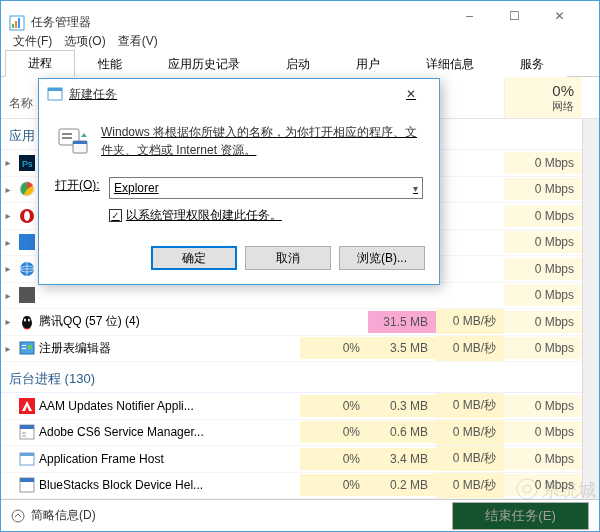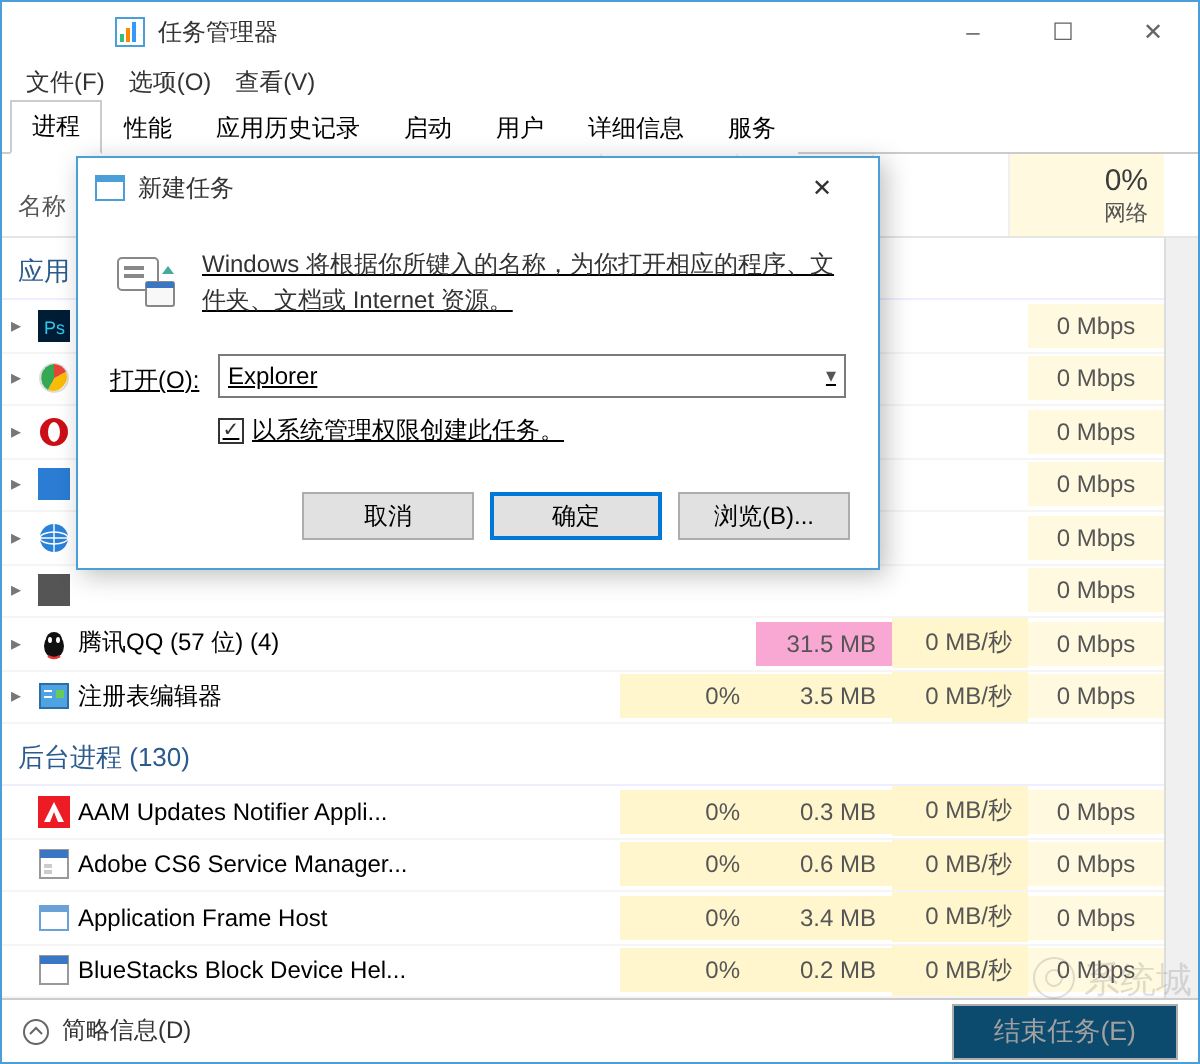--- a/index.html
+++ b/index.html
@@ -6,65 +6,65 @@
 body {
   font-family: "Microsoft YaHei", "Segoe UI", Tahoma, sans-serif;
   font-size: 12px;
   background: #fff;
   width: 600px;
   height: 532px;
   position: relative;
   overflow: hidden;
 }
 .window { width: 600px; height: 532px; border: 1px solid #4a9fd8; display: flex; flex-direction: column; background: #fff; }
-.titlebar { height: 30px; display: flex; align-items: center; padding: 0 0 0 8px; margin-left: 48px; }
+.titlebar { height: 30px; display: flex; align-items: flex-end; padding: 0 17px 0 8px; }
 .titlebar .appicon { width: 16px; height: 16px; margin-right: 6px; }
 .titlebar .title { flex: 1; color: #333; }
 .winbtns { display: flex; }
 .winbtn { width: 45px; height: 30px; display: flex; align-items: center; justify-content: center; color: #666; }
 .menubar { height: 20px; padding: 0 8px; display: flex; gap: 4px; align-items: center; color: #333; }
 .menubar span { padding: 2px 4px; }
 .tabs { display: flex; border-bottom: 1px solid #ccc; padding-left: 4px; height: 26px; align-items: flex-end; }
-.tab { padding: 4px 10px; border: 1px solid transparent; border-bottom: none; position: relative; top: 1px; background: #fff; }
+.tab { padding: 4px 22px; border: 1px solid transparent; border-bottom: none; position: relative; top: 1px; background: #fff; }
 .tab.active { border-color: #ccc; background: #fff; border-bottom: 1px solid #fff; }
 .content { flex: 1; display: flex; flex-direction: column; overflow: hidden; position: relative; }
 .header-row { display: flex; border-bottom: 1px solid #e5e5e5; height: 42px; align-items: stretch; }
 .col-name { flex: 1; padding: 6px 8px; display: flex; align-items: flex-end; color: #555; }
 .col { width: 68px; text-align: right; padding: 4px 8px; display: flex; flex-direction: column; justify-content: center; color: #555; border-left: 1px solid #f0f0f0; }
 .col .pct { font-size: 15px; color: #3b3b3b; }
 .col .lbl { font-size: 11px; }
 .col.net { width: 78px; background: #fff9e0; }
 .col-cpu, .col-mem, .col-disk, .col-net-cell { width: 68px; text-align: right; padding: 4px 8px; color: #555; }
-.col-net-cell { width: 68px; background: #fff9e0; text-align: center; }
+.col-net-cell { width: 78px; background: #fff9e0; }
 .section-head { padding: 8px 8px 4px; font-size: 13px; color: #2b5b8c; border-bottom: 1px solid #eef; }
 .row { display: flex; align-items: center; height: 28px; border-bottom: 1px solid #f5f5f5; }
 .row .exp { width: 14px; text-align: center; color: #777; font-size: 10px; }
 .row .ricon { width: 16px; height: 16px; margin: 0 4px; flex-shrink: 0; }
 .row .rname { flex: 1; overflow: hidden; text-overflow: ellipsis; white-space: nowrap; padding-right: 4px; }
 .cell-heat { background: #fff6cd; }
 .cell-heat2 { background: #f9a8d4; }
 .statusbar { height: 32px; border-top: 1px solid #ccc; display: flex; align-items: center; padding: 0 10px; justify-content: space-between; }
 .fewer { display: flex; align-items: center; gap: 6px; color: #333; cursor: default; }
-.endbtn { border: 1px solid #adadad; background: #0c4a6e; padding: 4px 20px; color: #888; }
+.endbtn { border: 1px solid #adadad; background: #14532d; padding: 4px 32px; color: #888; }
 .endbtn:disabled { color: #a0a0a0; }
 .dialog {
   position: absolute; left: 38px; top: 78px; width: 402px;
   border: 1px solid #4a9fd8; background: #fff;
   box-shadow: 3px 3px 12px rgba(0,0,0,.25);
   display: flex; flex-direction: column;
 }
-.dialog .dtitle { height: 30px; display: flex; align-items: center; padding: 0 8px; }
+.dialog .dtitle { height: 30px; display: flex; align-items: center; padding: 0 8px; text-decoration: underline; }
 .dialog .dtitle .dicon { width: 16px; height: 16px; margin-right: 6px; }
 .dialog .dtitle .dtxt { flex: 1; color: #333; }
 .dialog .dclose { width: 40px; height: 30px; display: flex; align-items: center; justify-content: center; color: #333; }
 .dialog .dbody { padding: 14px 16px 4px; text-decoration: underline; }
 .dialog .drow1 { display: flex; }
 .dialog .runicon { width: 36px; height: 36px; margin-right: 10px; flex-shrink: 0; }
 .dialog .desc { line-height: 1.5; color: #333; }
-.dialog .drow2 { display: flex; align-items: flex-end; margin-top: 18px; }
+.dialog .drow2 { display: flex; align-items: flex-start; margin-top: 18px; }
 .dialog .drow2 label { width: 54px; }
 .dialog .combo { flex: 1; display: flex; border: 1px solid #7a7a7a; height: 22px; align-items: center; padding: 0 4px; background: #fff; }
 .dialog .combo input { border: none; outline: none; flex: 1; font-size: 12px; font-family: inherit; }
 .dialog .combo .caret { font-size: 10px; color: #555; }
 .dialog .drow3 { margin: 8px 0 0 54px; display: flex; align-items: center; gap: 4px; }
 .dialog .dbtns { display: flex; justify-content: flex-end; gap: 8px; padding: 18px 14px 14px; }
 .dialog .dbtn { width: 86px; height: 24px; border: 1px solid #adadad; background: #e1e1e1; font-size: 12px; font-family: inherit; }
 .dialog .dbtn.default { border: 1px solid #0078d7; box-shadow: inset 0 0 0 1px #0078d7; }
 .watermark { position: absolute; right: 4px; bottom: 30px; opacity: .18; pointer-events: none; font-size: 18px; color: #555; display: flex; gap: 4px; }
 .chk { width: 13px; height: 13px; border: 1px solid #333; display: inline-flex; align-items: center; justify-content: center; font-size: 10px; line-height: 1; color: #333; }
@@ -324,22 +324,22 @@
         <input type="text" value="Explorer" style="">
         <span class="caret">▾</span>
       </div>
     </div>
     <div class="drow3">
       <span class="chk">✓</span>
       <span>以系统管理权限创建此任务。</span>
     </div>
   </div>
   <div class="dbtns">
+    <button class="dbtn default">确定</button>
     <button class="dbtn">取消</button>
-    <button class="dbtn default">确定</button>
     <button class="dbtn">浏览(B)...</button>
   </div>
 </div>
 
 <div class="watermark">
   <svg width="22" height="22" viewBox="0 0 22 22">
       <circle cx="11" cy="11" r="10" fill="none" stroke="#555"></circle>
       <circle cx="11" cy="11" r="4" fill="none" stroke="#555"></circle>
     </svg>
   <span>系统城</span>

